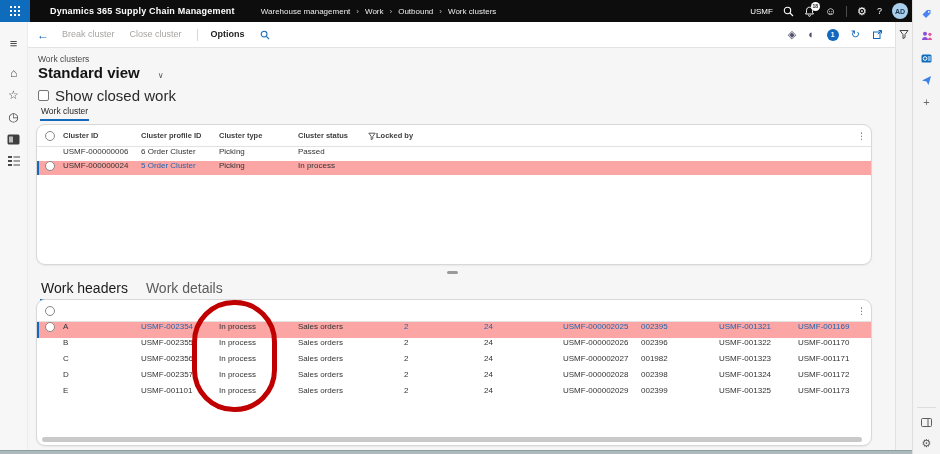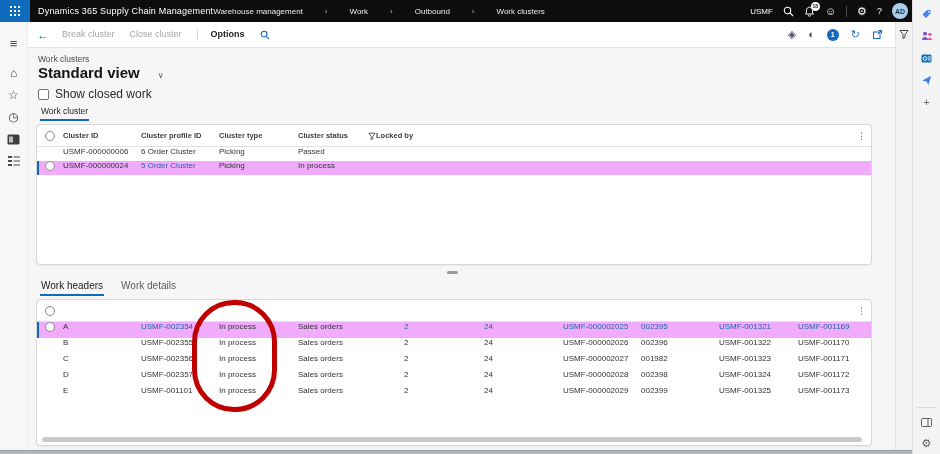--- a/index.html
+++ b/index.html
@@ -5,22 +5,22 @@
   *{margin:0;padding:0;box-sizing:border-box}
   html,body{width:940px;height:454px;overflow:hidden}
   body{font-family:"Liberation Sans",sans-serif;background:#fff}
   .screen{position:relative;width:940px;height:454px;overflow:hidden;background:#fff}
 
   
   .topbar{position:absolute;left:0;top:0;width:912px;height:22px;background:#0d0d0d;display:flex;align-items:center;color:#fff;z-index:5}
   .waffle{width:30px;height:22px;background:#0f6cbd;display:flex;align-items:center;justify-content:center;flex:none}
   .waffle-grid{display:grid;grid-template-columns:repeat(3,2px);grid-gap:2px}
   .waffle-grid i{width:2px;height:2px;background:#fff;display:block}
-  .app-title{margin-left:8px;font-size:9px;font-weight:normal;letter-spacing:.2px;white-space:nowrap}
-  .breadcrumb{display:flex;align-items:center;gap:22px;font-size:8px;color:#ececec;white-space:nowrap}
+  .app-title{margin-left:20px;font-size:9px;font-weight:bold;letter-spacing:.2px;white-space:nowrap}
+  .breadcrumb{margin-left:26px;display:flex;align-items:center;gap:6px;font-size:8px;color:#ececec;white-space:nowrap}
   .bc-item{cursor:pointer}
   .bc-sep{color:#b9b9b9;font-size:8px}
   .topbar-right{margin-left:auto;display:flex;align-items:center;gap:10px;padding-right:4px}
   .company{font-size:8px;color:#fff}
   .tb-ico{display:flex;align-items:center;justify-content:center;color:#fff;font-size:11px;line-height:1}
   .bell-wrap{position:relative}
   .nbadge{position:absolute;top:-4px;right:-5px;min-width:9px;height:9px;border-radius:50%;background:#fff;color:#1a1a1a;font-size:5px;display:flex;align-items:center;justify-content:center;font-weight:bold;padding:0 1px}
   .tb-div{width:1px;height:11px;background:#4c4c4c}
   .help{font-size:9px;color:#fff}
   .avatar{width:16px;height:16px;border-radius:50%;background:#a9cfec;color:#17344e;font-size:7px;font-weight:bold;display:flex;align-items:center;justify-content:center}
@@ -44,50 +44,50 @@
   
   .filter-rail{position:absolute;left:895px;top:22px;width:17px;height:428px;background:#f3f3f3;border-left:1px solid #e2e2e2;display:flex;justify-content:center;padding-top:7px;z-index:3}
 
   
   .content{position:absolute;left:28px;top:48px;width:867px;height:402px;background:#f6f6f6;z-index:2}
   .caption{position:absolute;left:10px;top:6px;font-size:8.5px;color:#4a4a4a}
   .view-title{position:absolute;left:10px;top:16px;font-size:15px;font-weight:bold;color:#141414;display:flex;align-items:baseline;gap:18px}
   .vchev{font-size:8px;color:#555;font-weight:normal}
   .chk-row{position:absolute;left:10px;top:39px;display:flex;align-items:center;gap:6px}
   .chk{width:11px;height:11px;border:1px solid #767676;border-radius:2px;background:#fff;flex:none}
-  .chk-label{font-size:12px;color:#2a2a2a}
+  .chk-label{font-size:15px;color:#2a2a2a}
   .tab1{position:absolute;left:12px;top:58px;font-size:8.5px;color:#1f1f1f;padding:0 1px 3px;border-bottom:2px solid #1269bd}
 
   
-  .panel{position:absolute;left:8px;width:836px;background:#fff;border:1px solid #d8d8d8;border-radius:4px;box-shadow:0 1px 2px rgba(0,0,0,.06)}
+  .panel{position:absolute;left:8px;width:836px;background:#fff;border:1px solid #d8d8d8;border-radius:9px;box-shadow:0 1px 2px rgba(0,0,0,.06)}
   .panel.g1{top:76px;height:141px}
   .panel.g2{top:251px;height:147px}
   .grid-head{position:relative;display:flex;align-items:center;height:22px;border-bottom:1px solid #e2e2e2}
   .grid-head .cols{display:flex;flex:1;align-items:center;min-width:0}
   .cell{font-size:8px;color:#333;white-space:nowrap;overflow:hidden;flex:none}
   .grid-head .cell{font-size:7.5px;font-weight:bold;color:#404040}
   .rcell{width:26px;display:flex;align-items:center;justify-content:center;flex:none}
   .radio{width:10px;height:10px;border:1px solid #8a8886;border-radius:50%;background:#fff}
   .grid-row{display:flex;align-items:flex-start;position:relative}
   .g1 .grid-row{height:14px}
   .g2 .grid-row{height:16px}
-  .grid-row.sel{background:#f0abfc}
+  .grid-row.sel{background:#fca5a5}
   .grid-row.sel::before{content:"";position:absolute;left:0;top:0;bottom:0;width:2px;background:#1269bd}
   .cell.link{color:#2166ac}
   .g1 .c0,.g1 .c1{width:78px}.g1 .c2{width:79px}.g1 .c3{width:78px}.g1 .c4{flex:1}
   .g2 .c0,.g2 .c1{width:78px}.g2 .c2{width:79px}.g2 .c3{width:106px}.g2 .c4{width:80px}
   .g2 .c5{width:79px}.g2 .c6,.g2 .c7{width:78px}.g2 .c8{width:79px}.g2 .c9{flex:1}
   .hdr-funnel{position:absolute;left:331px;top:7px;line-height:0}
   .more{position:absolute;right:5px;top:0;height:22px;display:flex;align-items:center;color:#555;font-size:9px}
   .hscroll{position:absolute;left:5px;bottom:3px;width:820px;height:5px;border-radius:3px;background:#c9c9c9}
 
   
   .splitter{position:absolute;left:419px;top:223px;width:11px;height:3px;border-radius:2px;background:#9a9a9a}
   .tabs2{position:absolute;left:12px;top:232px;display:flex;gap:16px}
-  .tab{font-size:10px;color:#5c5c5c;padding:0 1px 3px}
+  .tab{font-size:14px;color:#5c5c5c;padding:0 1px 3px}
   .tab.active{color:#1a1a1a;border-bottom:2px solid #1269bd}
 
   
   .annotation{position:absolute;left:164px;top:252px;width:85px;height:112px;border:5px solid #c00000;border-radius:42px;pointer-events:none;z-index:10}
 
   
   .bottom-strip{position:absolute;left:0;top:450px;width:912px;height:4px;background:#aeb9bc;border-top:1px solid #8d9fa3;z-index:6}
 
   
   .edge-sidebar{position:absolute;right:0;top:0;width:28px;height:454px;background:#f4f4f4;border-left:1px solid #dedede;display:flex;flex-direction:column;align-items:center;padding:8px 0 5px;gap:10px;z-index:7}

